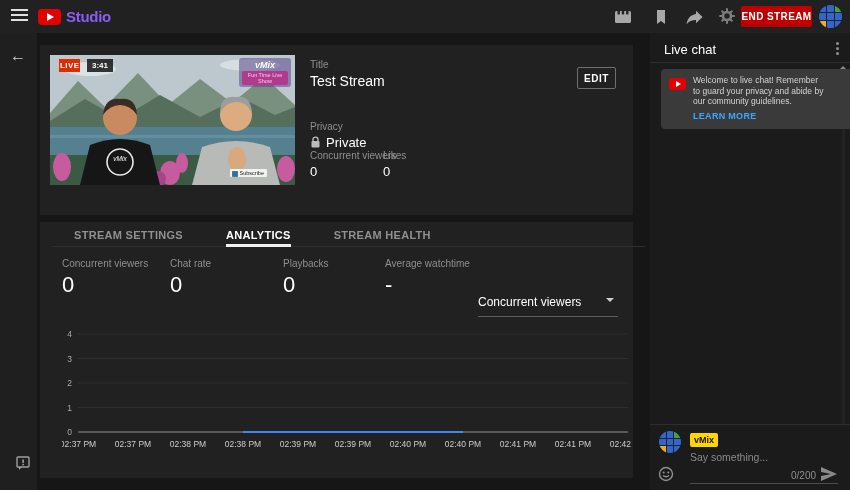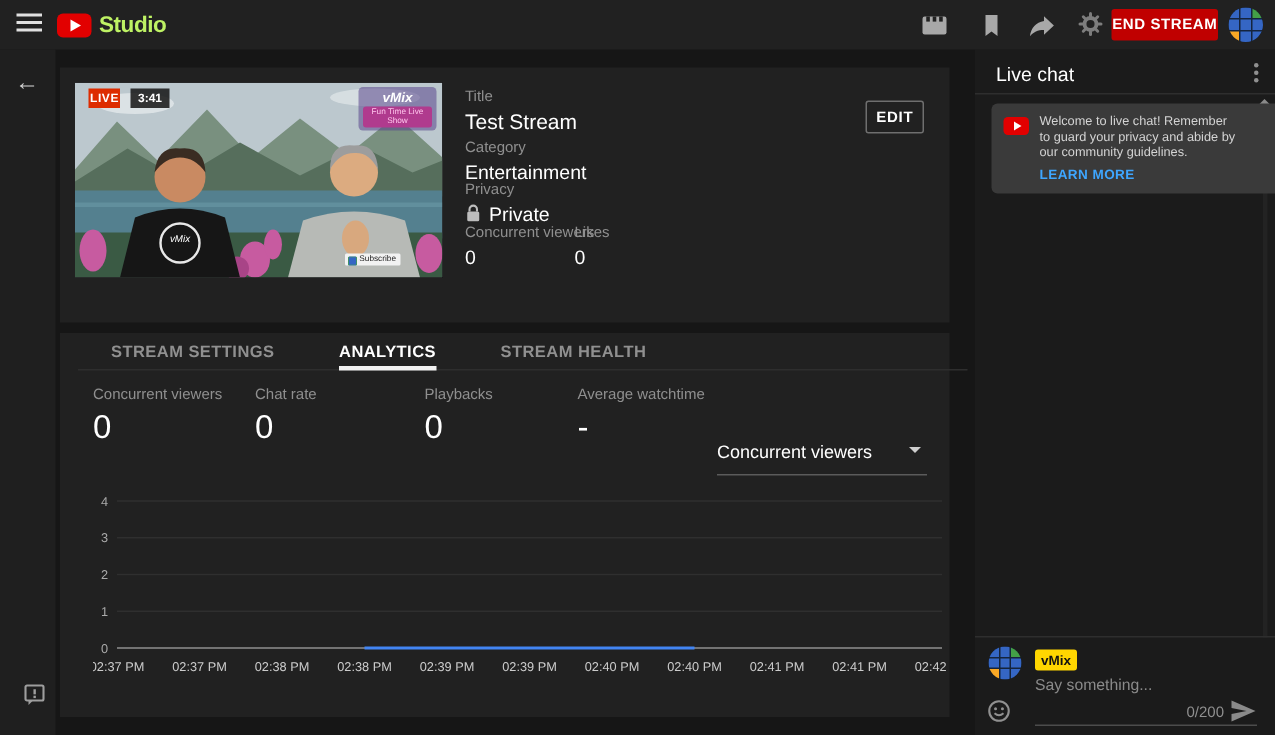--- a/index.html
+++ b/index.html
@@ -7,21 +7,21 @@
   body { background:#161616; font-family:"Liberation Sans", sans-serif; position:relative; color:#fff; }
   .abs { position:absolute; }
 
   
   #topbar { left:0; top:0; width:850px; height:33px; background:#212121; z-index:10; }
   #hamburger { left:11px; top:9px; width:17px; height:14px; cursor:pointer; }
   #hamburger span { display:block; height:2px; background:#e0e0e0; margin-bottom:3px; }
   #logo { left:38px; top:8px; display:flex; align-items:center; gap:5px; }
   .yt-play { width:23px; height:16px; background:#e20000; border-radius:4px; position:relative; }
   .yt-play::after { content:""; position:absolute; left:9px; top:4px; border-left:7px solid #fff; border-top:4px solid transparent; border-bottom:4px solid transparent; }
-  #studio-word { font-size:15px; font-weight:bold; letter-spacing:-.3px; color:#bef264;text-align:right; }
+  #studio-word { font-size:15px; font-weight:bold; letter-spacing:-.3px; color:#8b5cf6;text-align:right; }
   .tb-icon { top:9px; width:18px; height:16px; cursor:pointer; }
   #endstream-btn { left:741px; top:6px; width:71px; height:21px; background:#c00000; color:#fff; font-size:10px; font-weight:bold; letter-spacing:.4px; border:none; border-radius:2px; cursor:pointer; font-family:inherit; }
   .avatar-grid { border-radius:50%; overflow:hidden; display:grid; grid-template-columns:repeat(3,1fr); grid-template-rows:repeat(3,1fr); gap:1px; background:#15243d; cursor:pointer; }
   .avatar-grid div { background:#3566c4; }
   .avatar-grid .g { background:#43a047; } .avatar-grid .o { background:#f9a825; }
   #topbar-avatar { left:819px; top:5px; width:23px; height:23px; }
 
   
   #leftrail { left:0; top:33px; width:37px; height:457px; background:#1f1f1f; }
   #back-arrow { left:10px; top:47px; font-size:16px; color:#cfcfcf; cursor:pointer; }
@@ -180,24 +180,20 @@
     <div id="vmix-overlay" class="abs">
       <div class="t">vMix</div>
       <div class="s">Fun Time Live Show</div>
     </div>
     <span id="subscribe-chip" class="abs">Subscribe</span>
   </div>
 
   <div class="abs" style="left:270px; top:14px">
     <div class="meta-label">Title</div>
     <div class="meta-value" style="font-size:14px; margin-top:3px">Test Stream</div>
-  </div>
-  <div class="abs" style="left:270px; top:48px">
-    <div class="meta-label">Category</div>
-    <div class="meta-value" style="margin-top:3px">Entertainment</div>
   </div>
   <div class="abs" style="left:270px; top:76px">
     <div class="meta-label">Privacy</div>
     <div class="meta-value" style="margin-top:3px; display:flex; align-items:center; gap:5px">
       <svg width="11" height="13" viewBox="0 0 11 13">
         <path d="M3 5V3.6a2.5 2.5 0 0 1 5 0V5" fill="none" stroke="#bdbdbd" stroke-width="1.4"></path>
         <rect x="1.5" y="5" width="8" height="6.5" rx="1" fill="#bdbdbd"></rect>
       </svg>
       <span>Private</span>
     </div>

